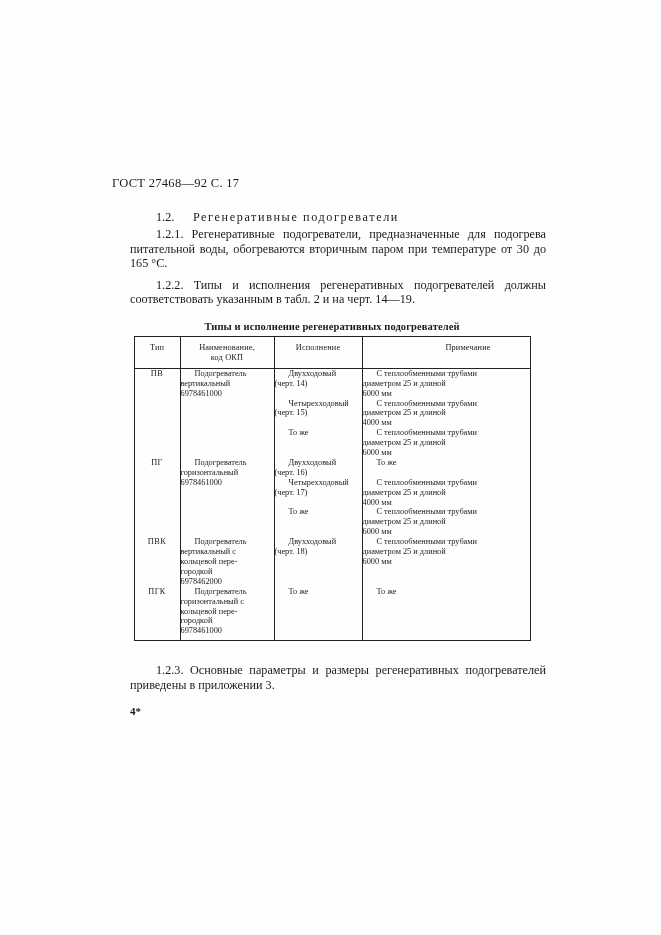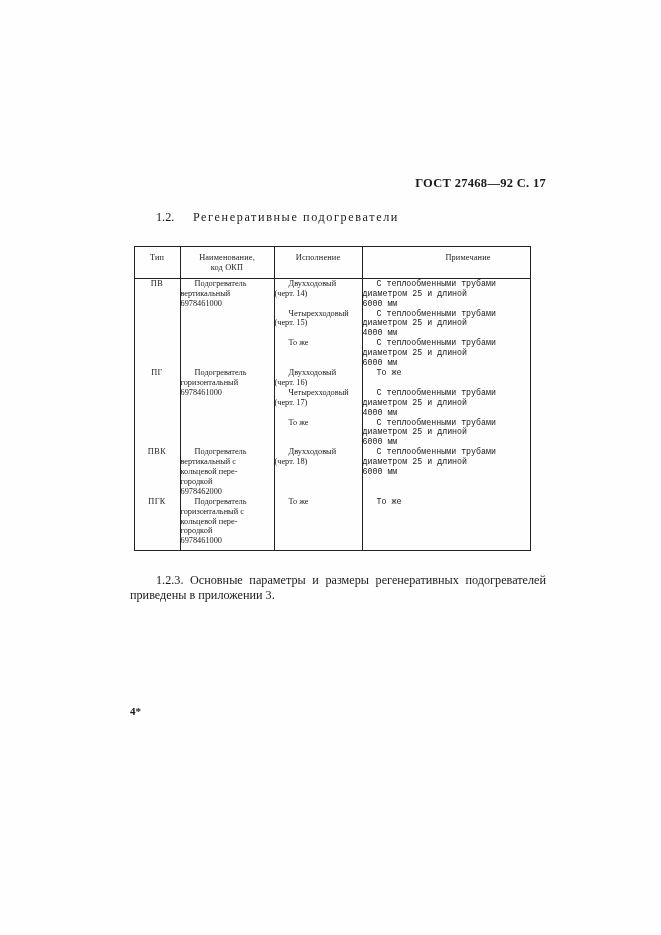--- a/index.html
+++ b/index.html
@@ -24,22 +24,21 @@
   }
   .content {
     position: absolute;
     left: 112px;
     top: 176px;
     width: 440px;
   }
 
   
   .running-head {
-    text-align: right;
-    font-weight: bold;
+    font-weight: normal;
     font-size: 12.5px;
     letter-spacing: 0.3px;
     padding-right: 6px;
     margin-bottom: 18px;
   }
 
   
   .para {
     font-size: 12.2px;
     line-height: 14.6px;
@@ -114,21 +113,20 @@
   td.c-name {
     border-right: 1px solid #222;
     padding: 4px 4px 2px 8px;
   }
   td.c-exec {
     border-right: 1px solid #222;
     padding: 4px 2px 2px 6px;
   }
   td.c-note {
     padding: 4px 2px 2px 8px;
-    font-family: Liberation Mono, monospace;
   }
   .indent { text-indent: 14px; display: block; }
   tbody tr td { padding-bottom: 3px; }
   .tbl-bottom {
     border-top: 1.3px solid #222;
     height: 0;
   }
   .spacer-row td { height: 4px; }
 
   .footer-mark {
@@ -147,26 +145,29 @@
   <div class="content">
 
     <div class="running-head">ГОСТ 27468—92 С. 17</div>
 
     <div class="para-heading">
       <span class="num">1.2.</span>
       <span>&nbsp;&nbsp;</span>
       <span>Регенеративные подогреватели</span>
     </div>
 
+    <p class="para">1.2.1. Регенеративные подогреватели, предназначенные для подогрева питательной воды, обогреваются вторичным паром при температуре от 30 до 165 °С.</p>
 
     <div class="gap-sm"></div>
 
+    <p class="para">1.2.2. Типы и исполнения регенеративных подогревателей должны соответствовать указанным в табл. 2 и на черт. 14—19.</p>
 
     <div class="gap-md"></div>
 
+    <div class="table-title">Типы и исполнение регенеративных подогревателей</div>
 
     <table class="spec">
       <colgroup>
         <col style="width:46px">
         <col style="width:94px">
         <col style="width:88px">
         <col style="width:168px">
       </colgroup>
       <thead>
         <tr>

